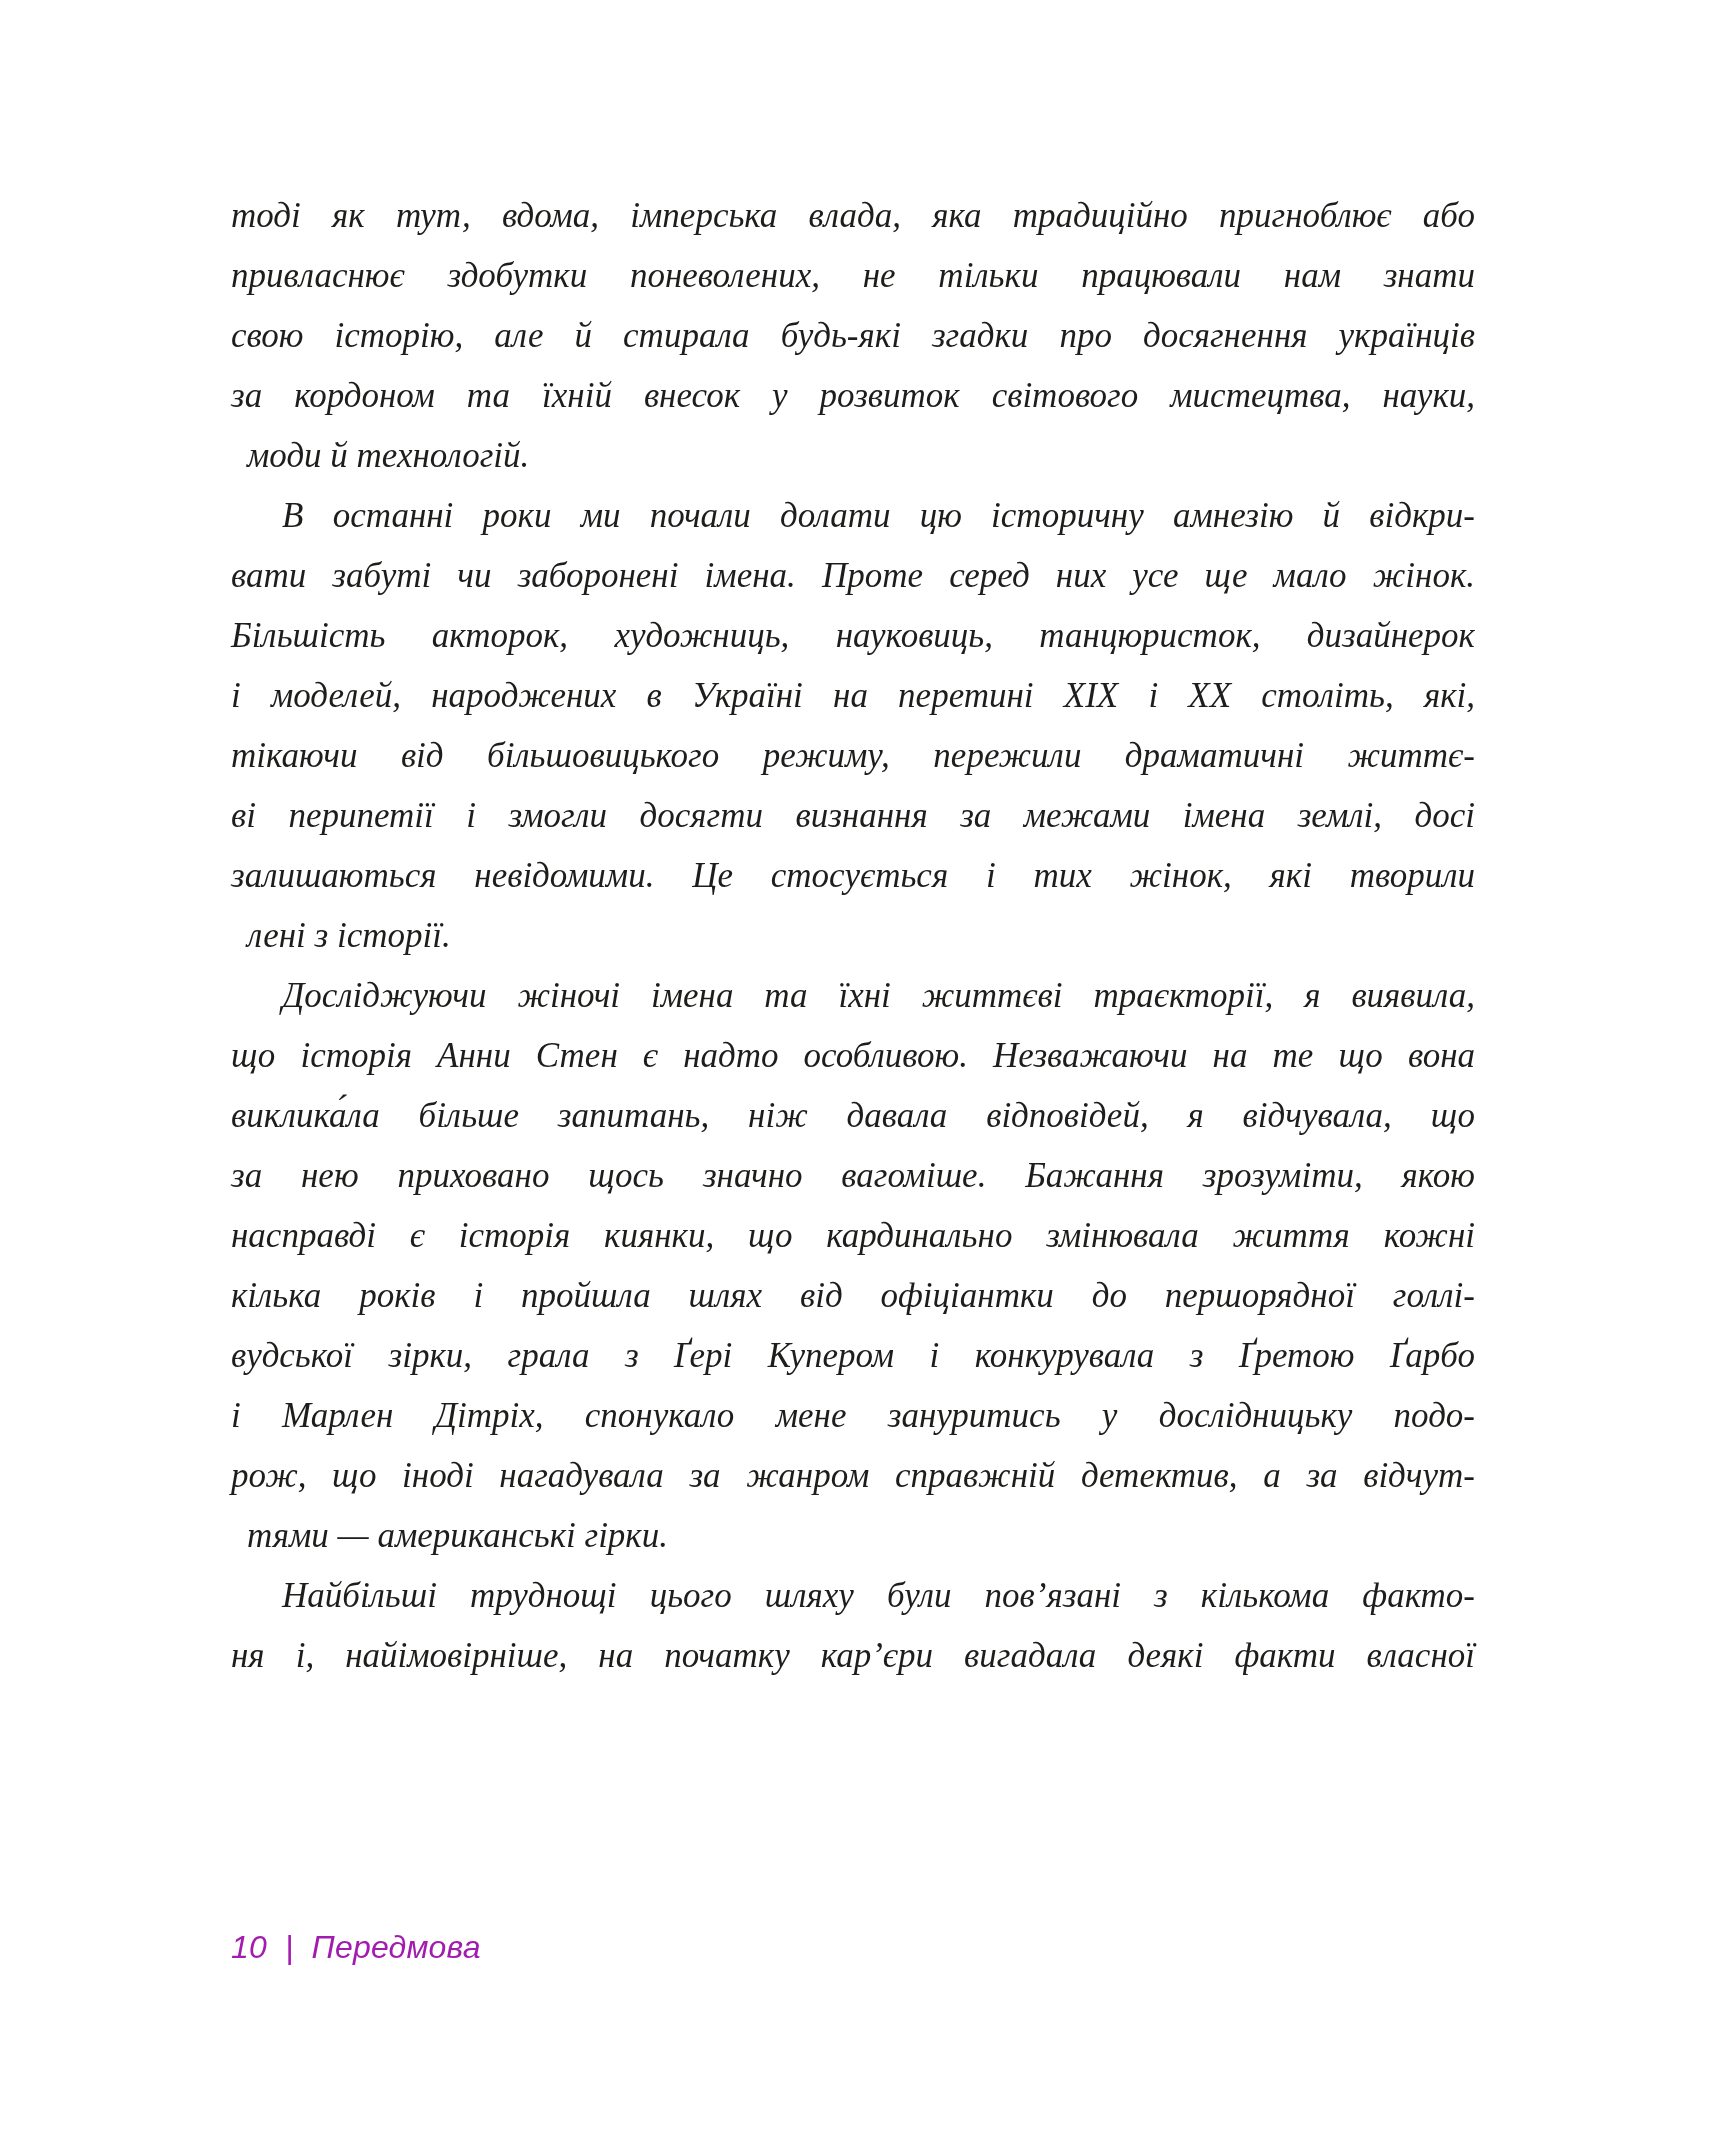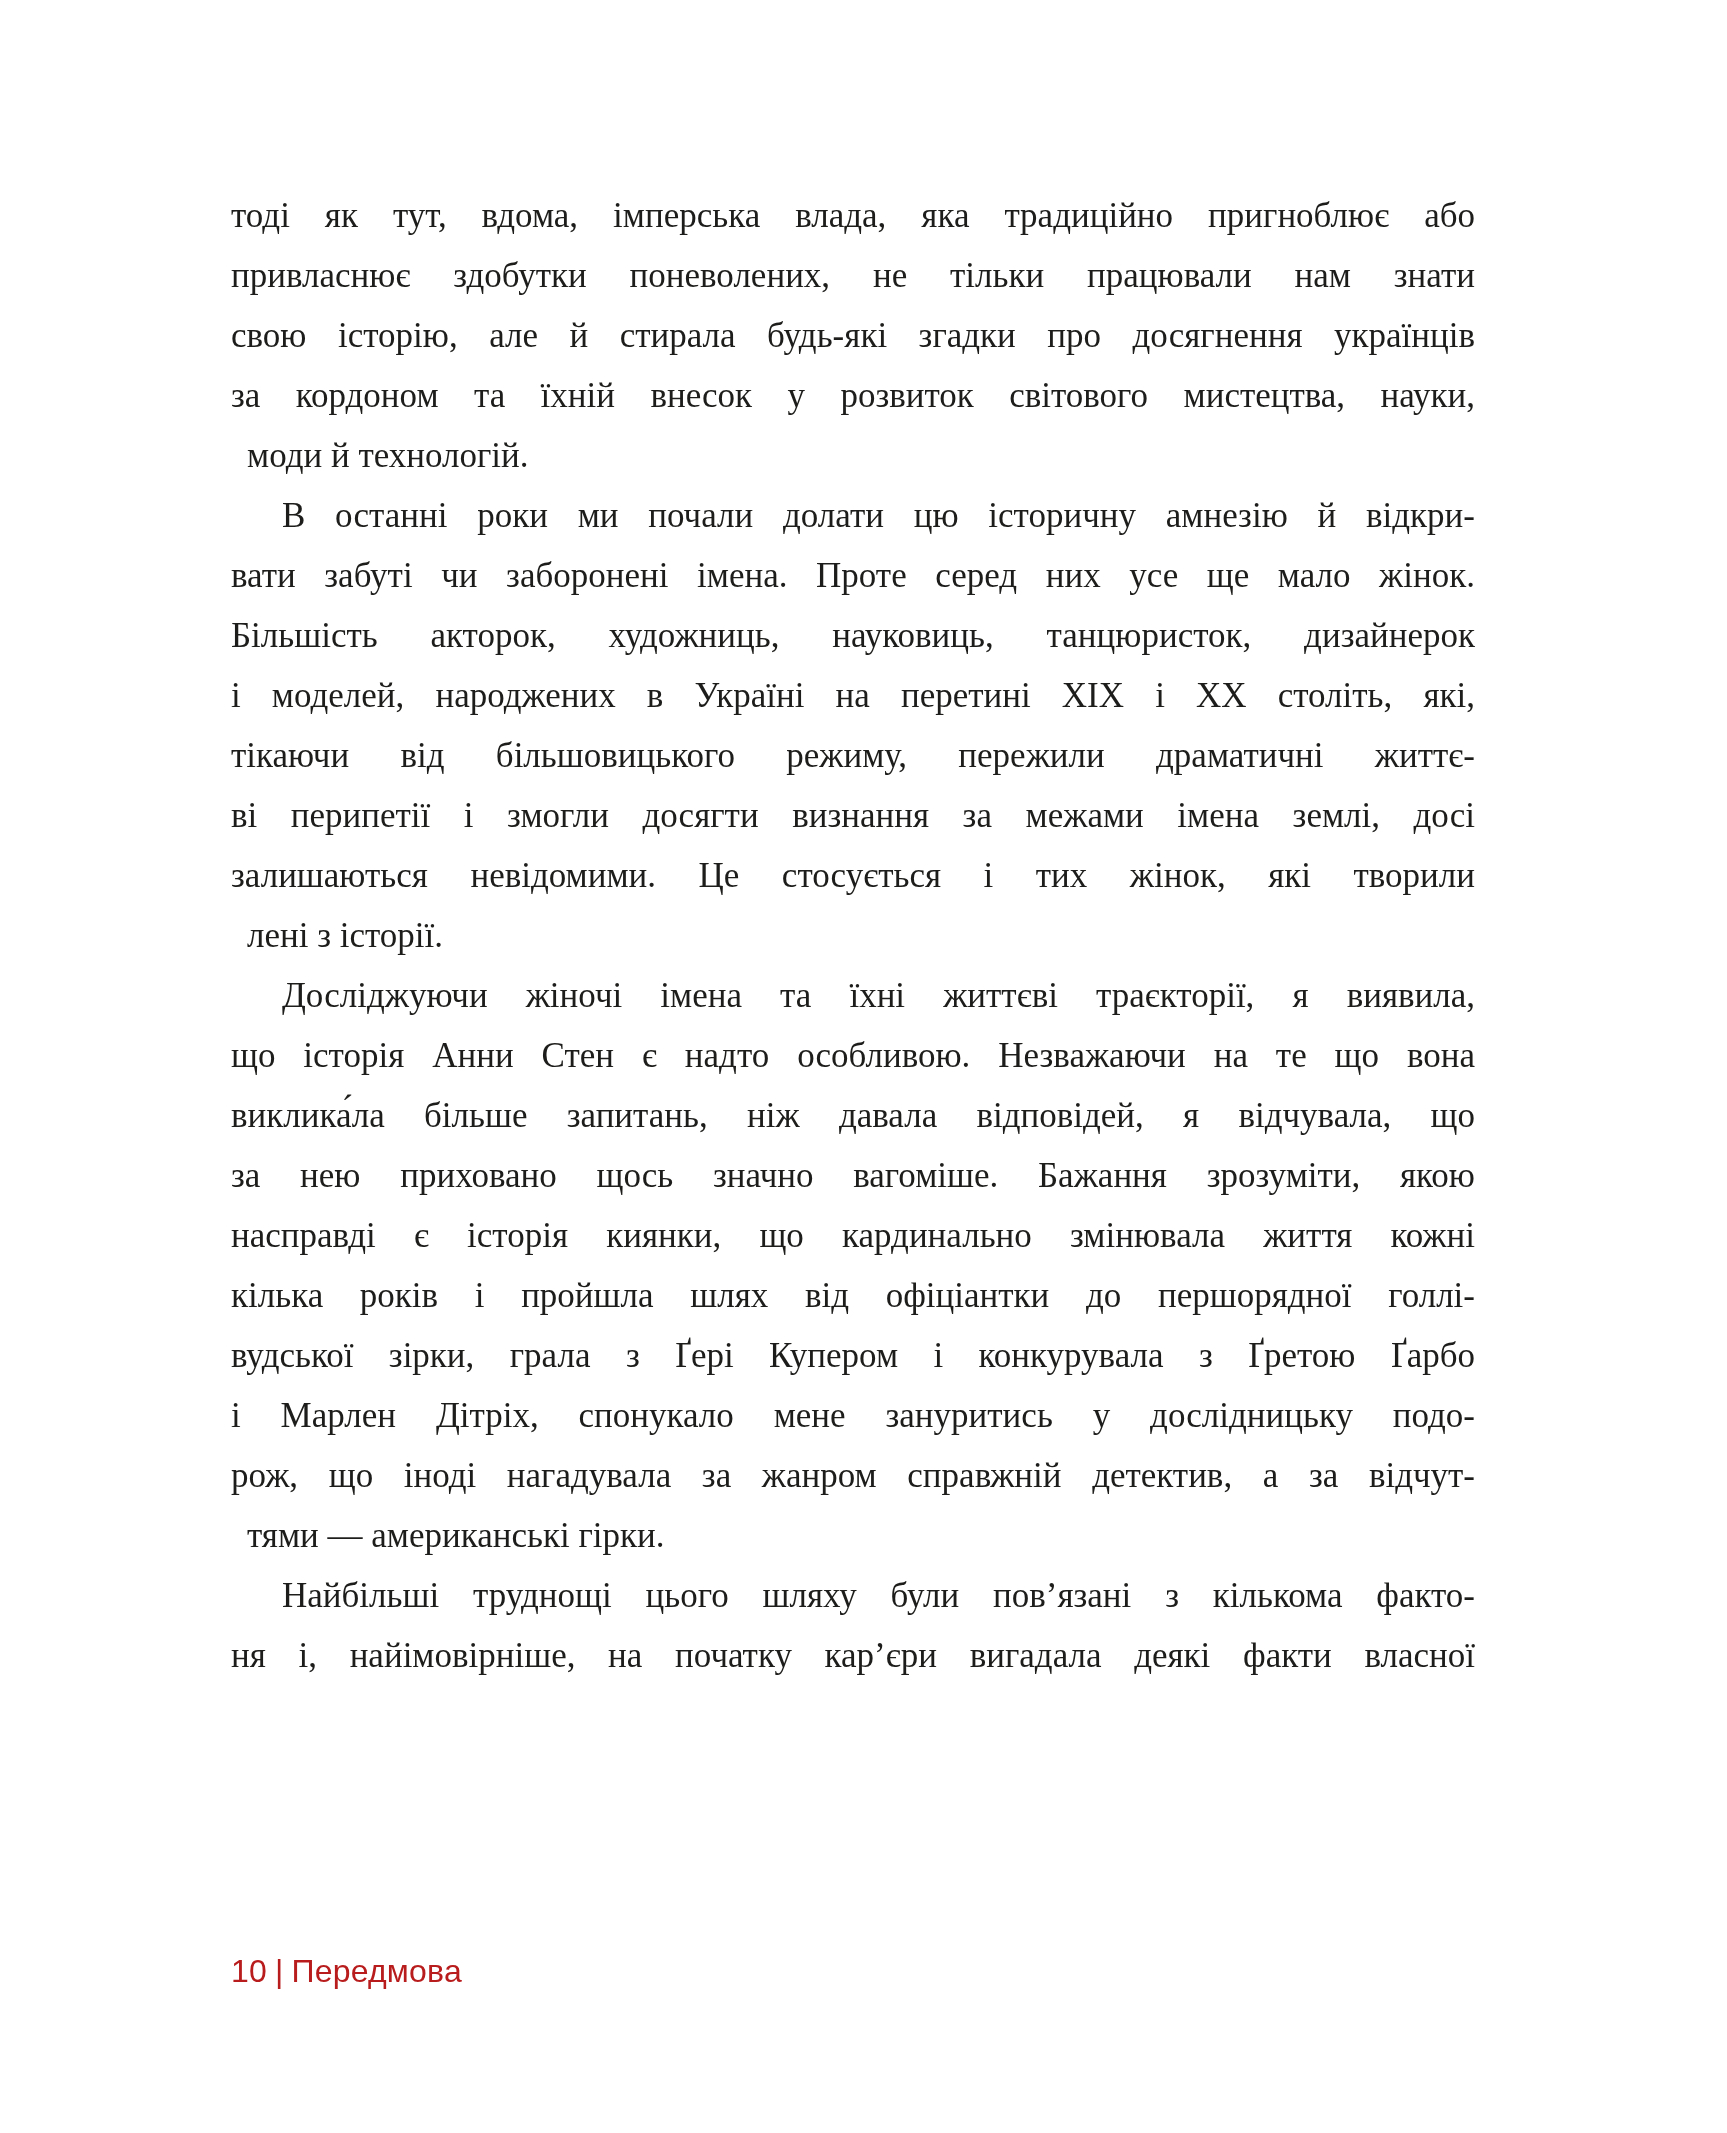--- a/index.html
+++ b/index.html
@@ -8,20 +8,21 @@
     background: #ffffff;
   }
   .page {
     position: relative;
     width: 1728px;
     height: 2089px;
     background: #ffffff;
     overflow: hidden;
     font-family: "Liberation Serif", "DejaVu Serif", serif;
     color: #1d1d1b;
+    font-style: italic;
   }
   .text-block {
     position: absolute;
     left: 231px;
     top: 186px;
     width: 1244px;
   }
   .line {
     font-size: 35px;
     line-height: 60px;
@@ -35,26 +36,25 @@
   }
   .line.indent {
     text-indent: 51px;
   }
   .footer {
     position: absolute;
     left: 231px;
     top: 1929px;
     font-family: "Liberation Sans", "DejaVu Sans", sans-serif;
     font-size: 32px;
-    color: #b91c1c;
+    color: #a21caf;
     display: flex;
     align-items: baseline;
-    gap: 8px;
+    gap: 18px;
     letter-spacing: 0.2px;
-    margin-top: 24px;
   }
 </style>
 </head>
 <body>
 
 <div class="page">
 
   <div class="text-block">
 
     <div>

